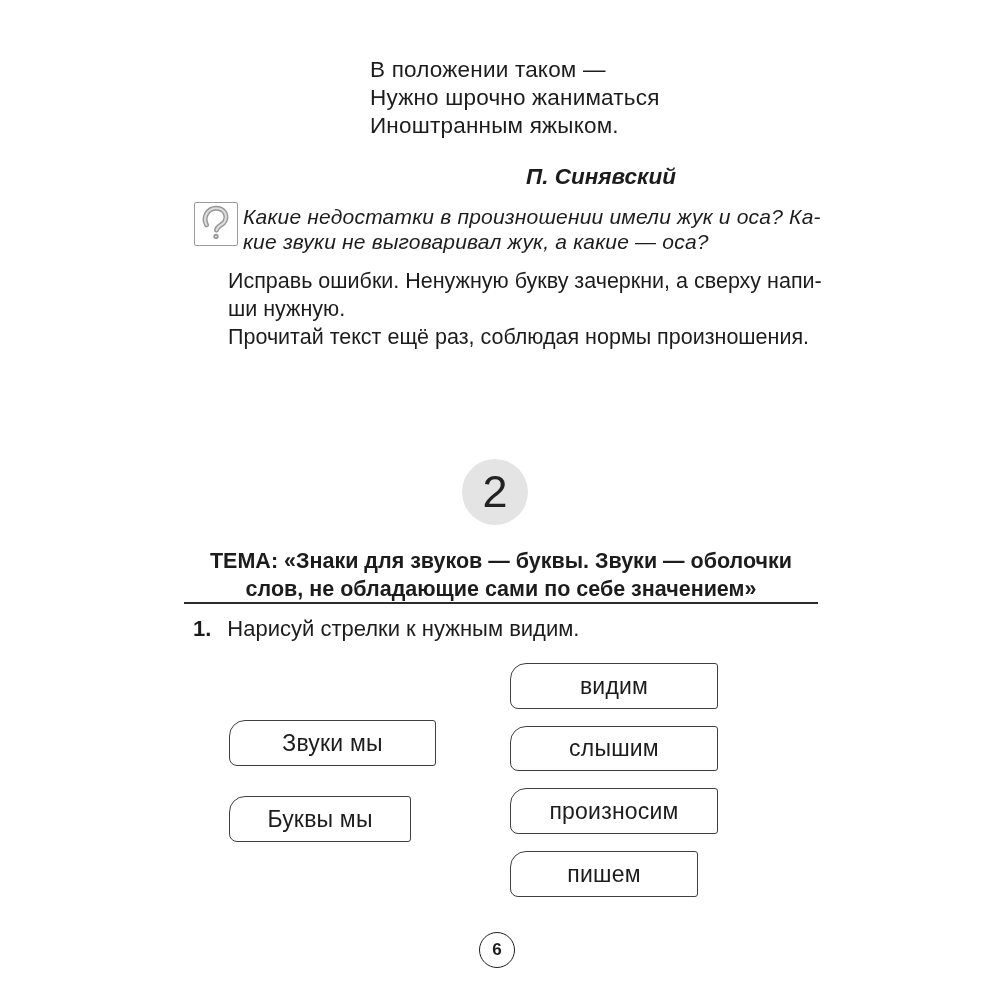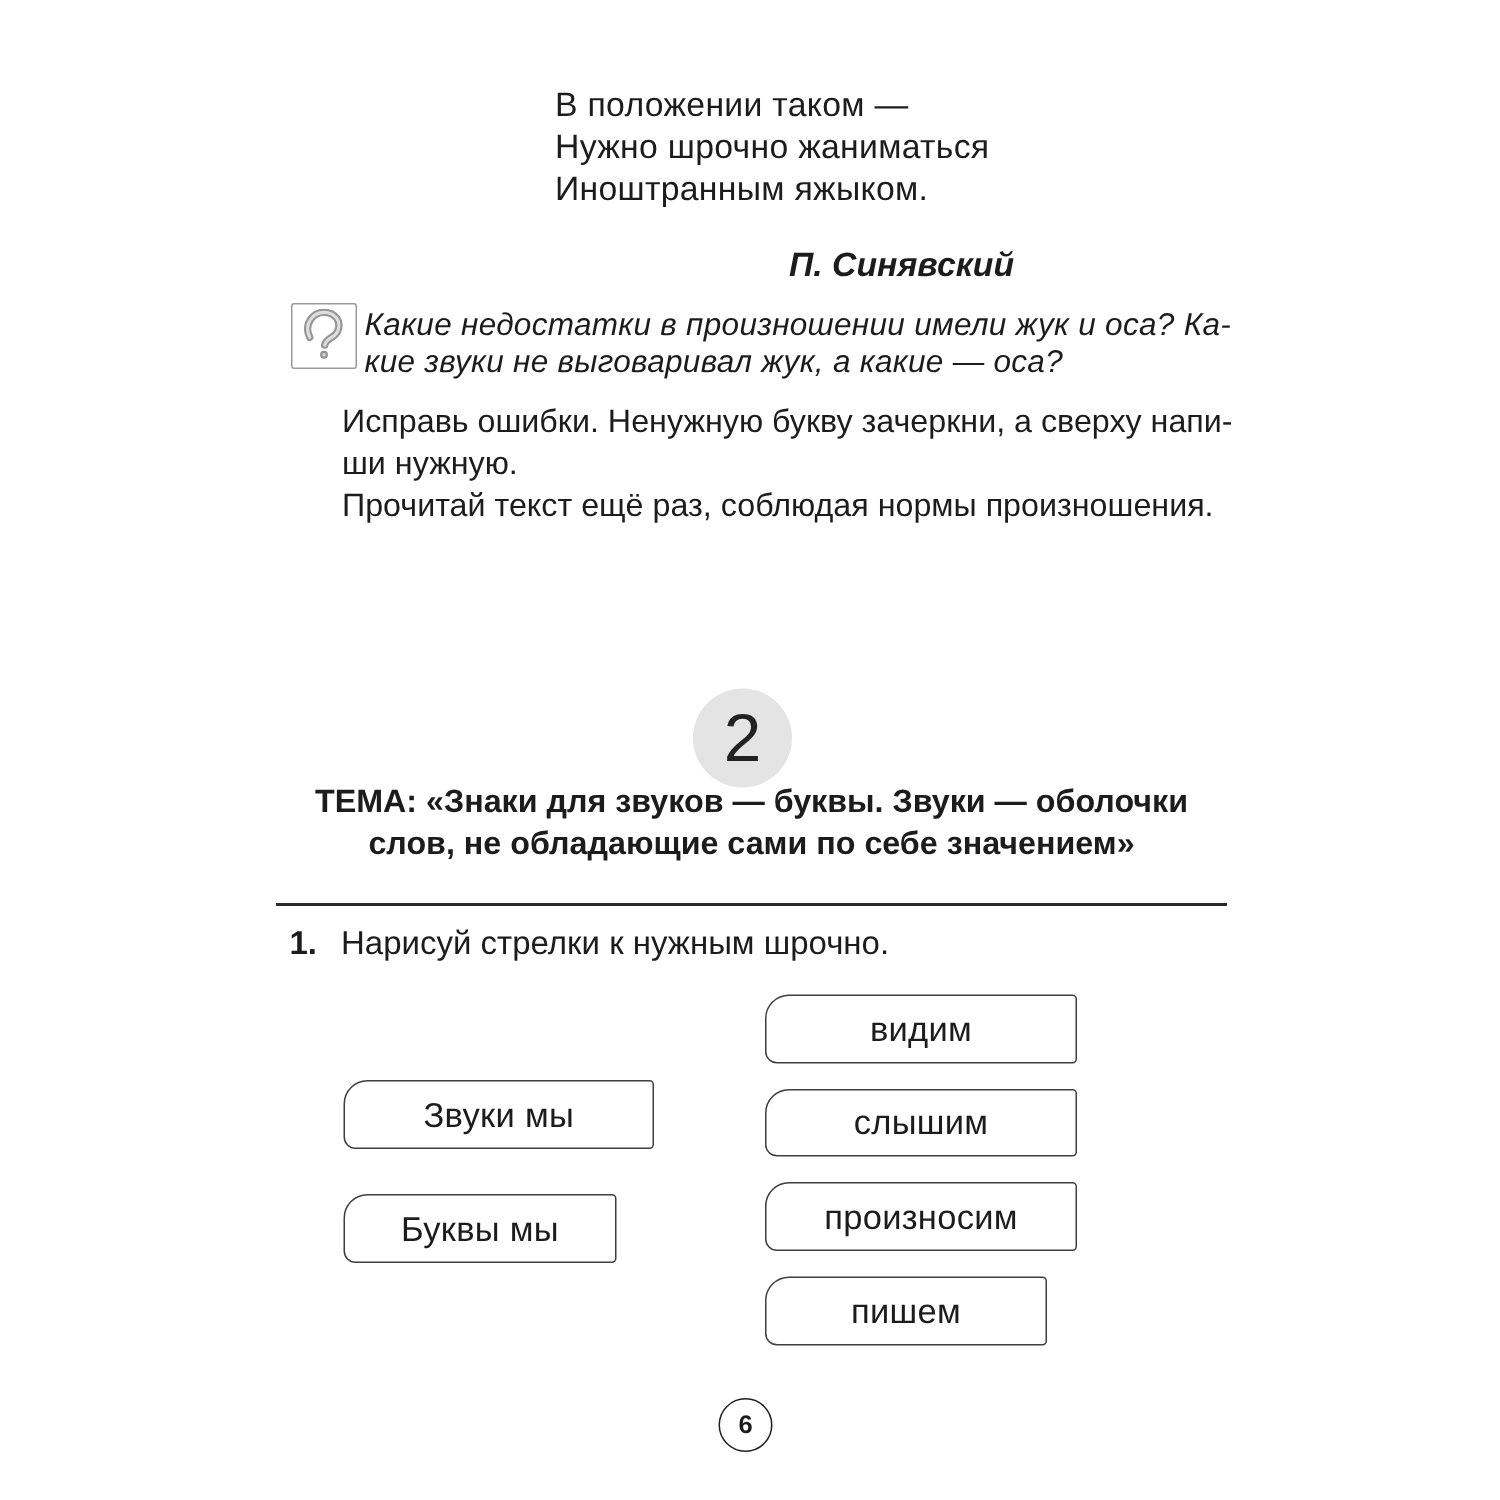--- a/index.html
+++ b/index.html
@@ -44,21 +44,21 @@
   
   .section-circle {
     left: 462px; top: 459px; width: 66px; height: 66px;
     border-radius: 50%;
     display: flex; align-items: center; justify-content: center;
     font-size: 45px; font-weight: 500; color: #222222;
   }
 
   
   .theme {
-    left: 184px; top: 520px; width: 634px;
+    left: 184px; top: 547px; width: 634px;
     text-align: center; font-weight: bold;
     font-size: 21.5px; line-height: 28px;
   }
   .theme-rule { left: 184px; top: 602px; width: 634px; height: 2px; background: #2b2b2b; }
 
   
   .exercise { left: 193px; top: 616px; font-size: 22px; }
   .exercise .num { font-weight: bold; margin-right: 16px; }
 
   
@@ -122,21 +122,21 @@
 
   <div class="abs section-circle" style="background:#e4e4e4;">2</div>
 
   <div class="abs theme">
     <div>ТЕМА: «Знаки для звуков — буквы. Звуки — оболочки</div>
     <div>слов, не обладающие сами по себе значением»</div>
   </div>
   <div class="abs theme-rule"></div>
 
   <div class="abs exercise">
-    <span class="num">1.</span><span>Нарисуй стрелки к нужным шрочно.</span>
+    <span class="num">1.</span><span>Нарисуй стрелки к нужным видим.</span>
   </div>
 
   <div class="abs match-box box-zvuki">Звуки мы</div>
   <div class="abs match-box box-bukvy">Буквы мы</div>
   <div class="abs match-box box-vidim">видим</div>
   <div class="abs match-box box-slyshim">слышим</div>
   <div class="abs match-box box-proiznosim">произносим</div>
   <div class="abs match-box box-pishem">пишем</div>
 
   <div class="abs page-num-circle">6</div>

